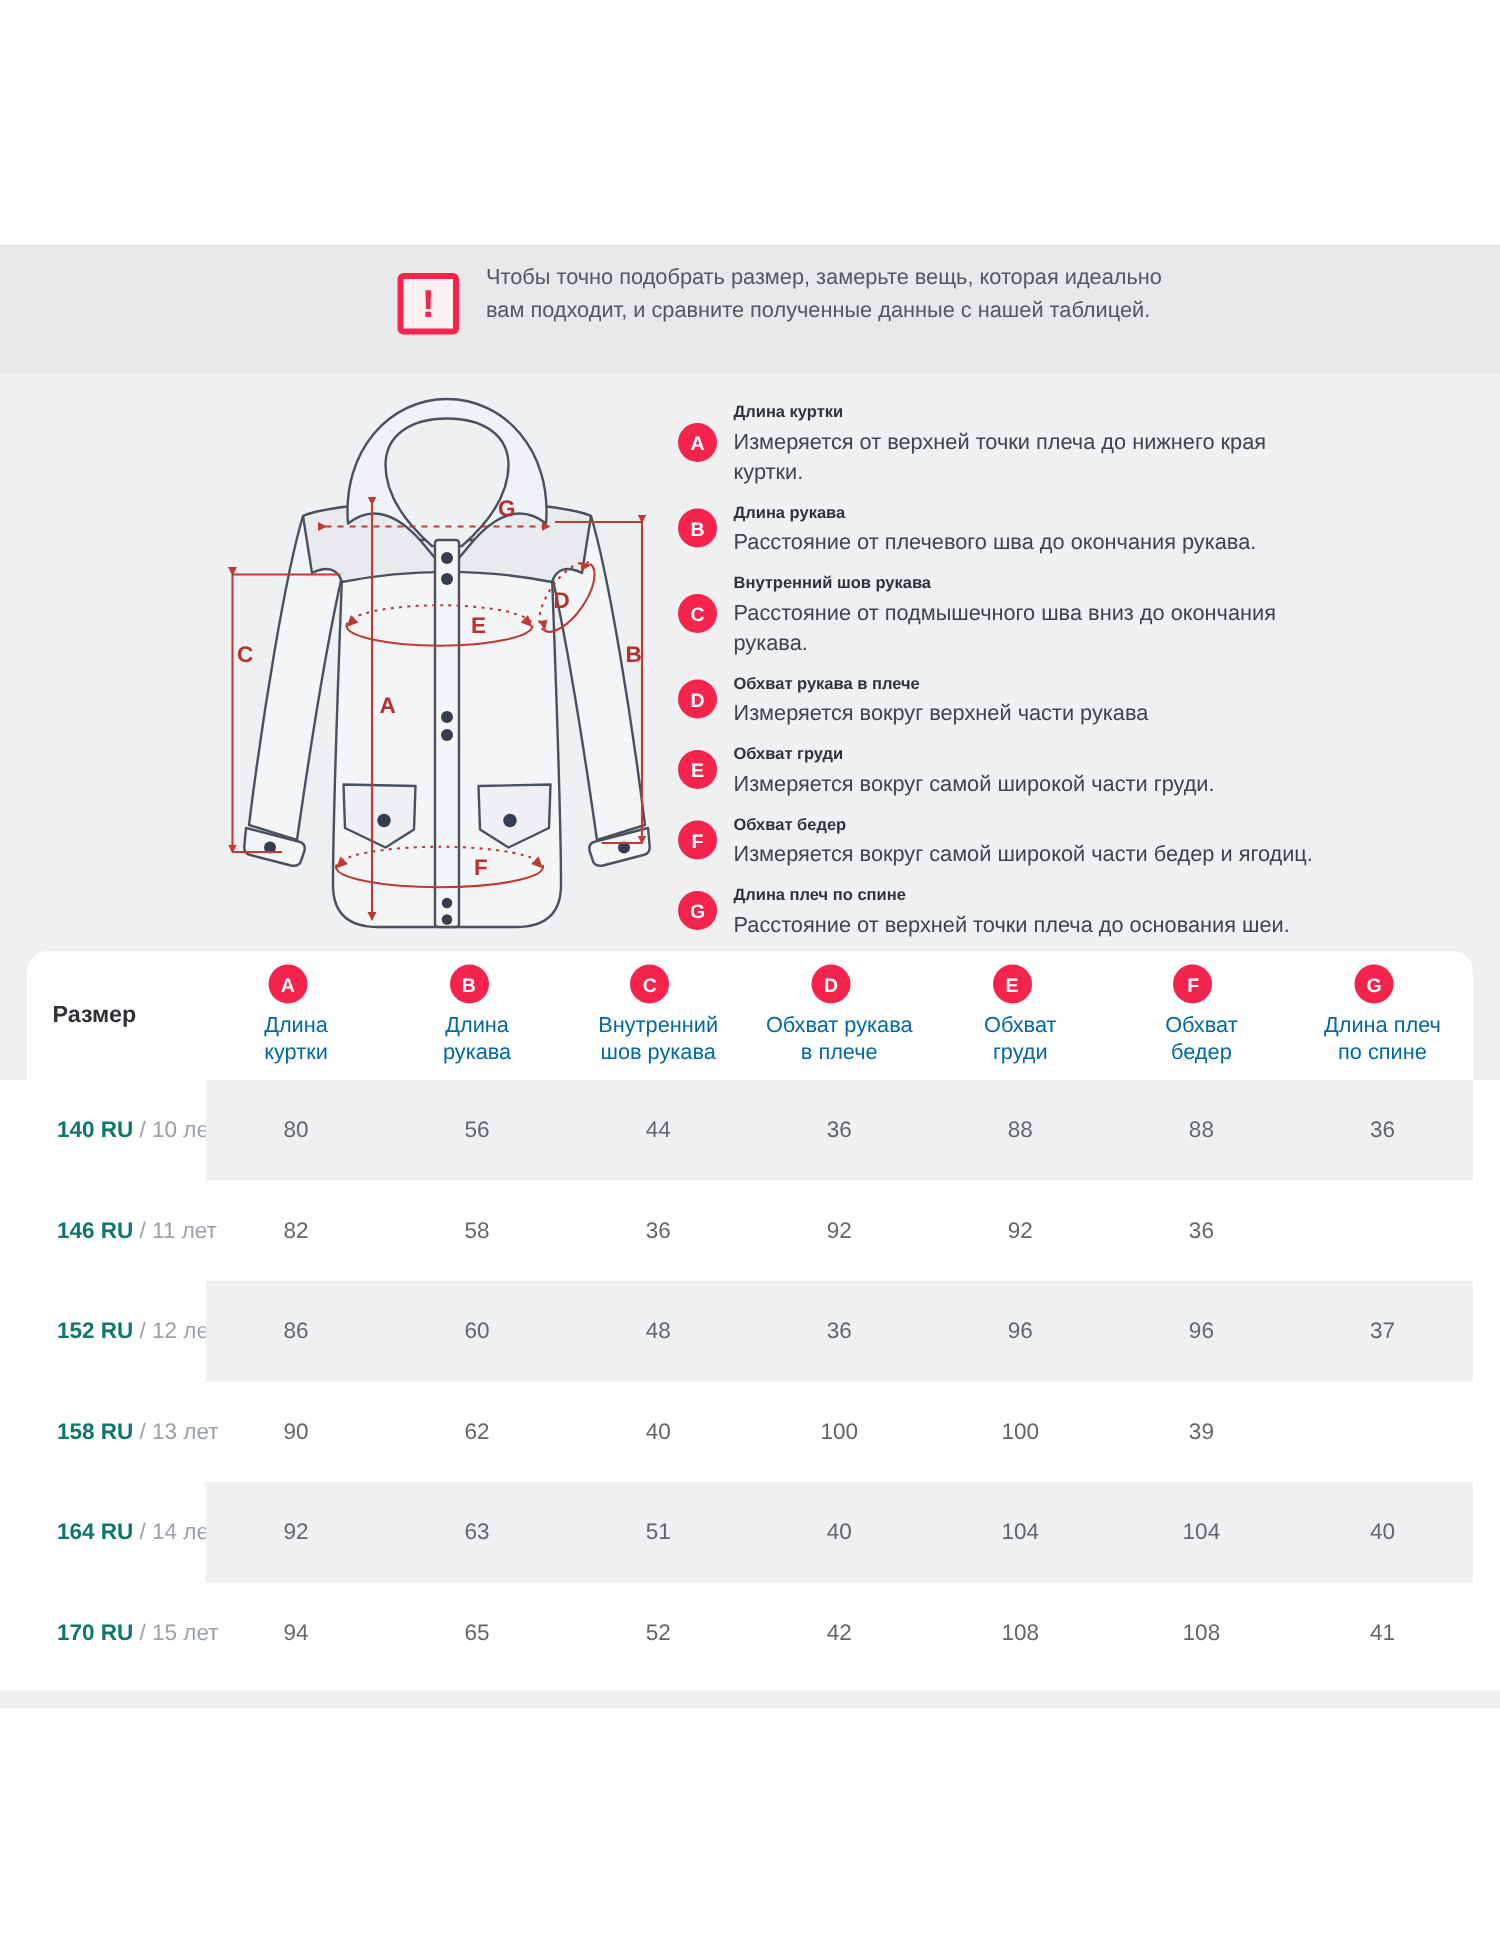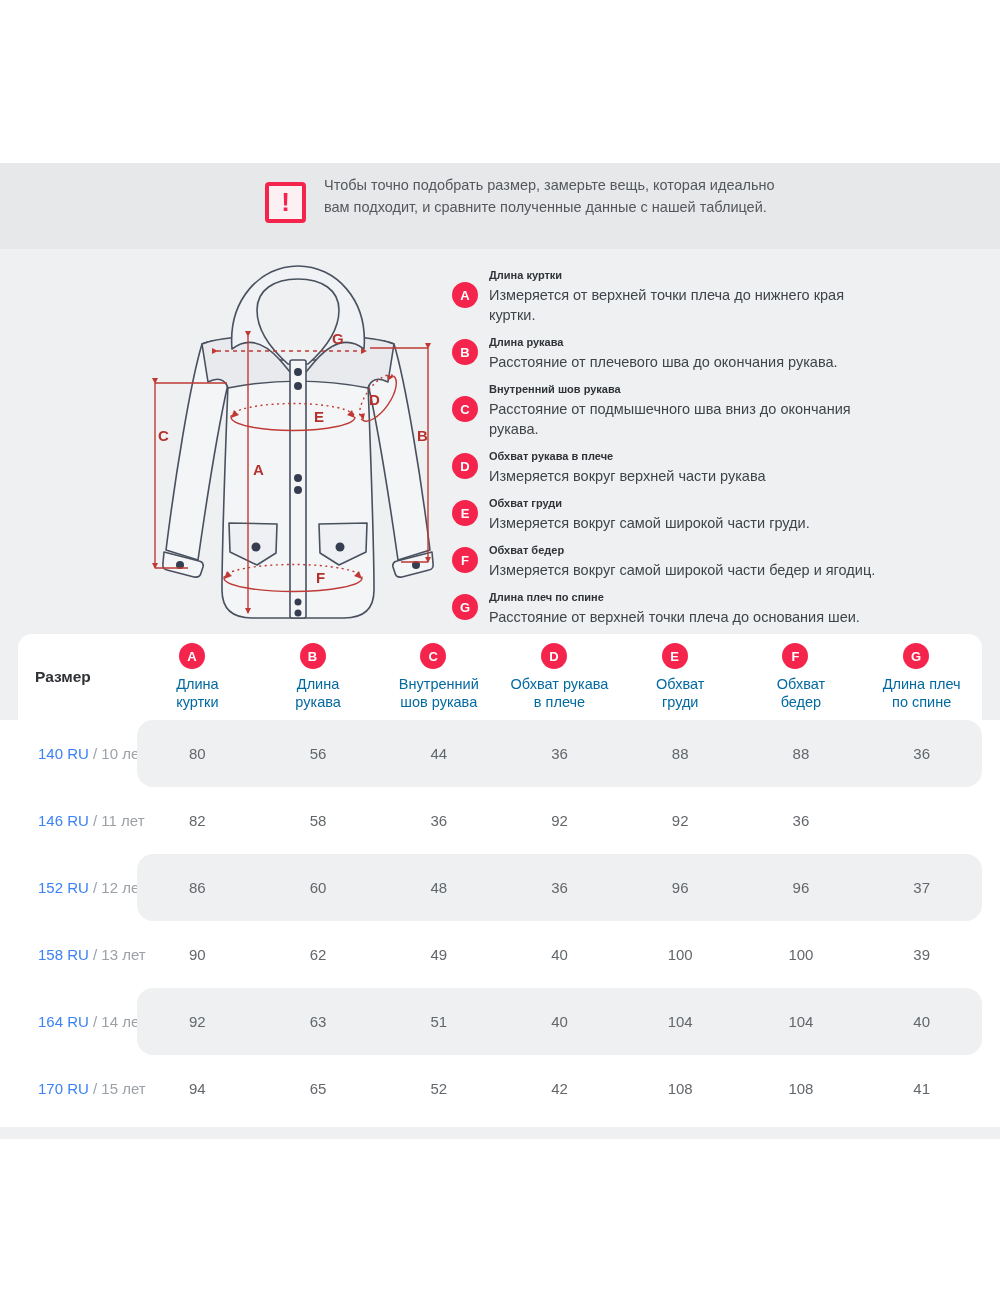--- a/index.html
+++ b/index.html
@@ -44,24 +44,24 @@
   .t-size-h {
     width:119px; flex:0 0 auto; display:flex; align-items:center; padding-left:17px;
     font-size:15.5px; font-weight:bold; color:#2e3236;
   }
   .t-cols { flex:1; display:grid; grid-template-columns:repeat(7,1fr); }
   .t-col { display:flex; flex-direction:column; align-items:center; justify-content:center; gap:6px; }
   .t-col-label { font-size:14.5px; color:#0369a1; text-align:center; line-height:18px; }
 
   .t-row { display:flex; height:67px; }
   .t-size-c { width:119px; flex:0 0 auto; display:flex; align-items:center; padding-left:20px; font-size:15px; white-space:pre; }
-  .t-size-c .sz { font-weight:normal; color:#3b82f6; }
+  .t-size-c .sz { font-weight:bold; color:#0f766e; }
   .t-size-c .age { color:#9ba1a7; }
   .t-vals { flex:1; display:grid; grid-template-columns:repeat(7,1fr); }
-  .t-row.striped .t-vals { background:#eef0f1;border-radius:16px; }
+  .t-row.striped .t-vals { background:#eef0f1; }
   .t-val { display:flex; align-items:center; justify-content:center; font-size:15px; color:#63676b; }
 
   .bottom-strip { position:absolute; left:0; top:1127px; width:1000px; height:12px; background:#eef0f1; }
 
   text.dim-label { font-weight:bold; font-size:15px; fill:#b5312d; font-family:"Liberation Sans",sans-serif; }
 </style>
 </head>
 <body>
 
 <div class="notice-band">
@@ -292,21 +292,20 @@
       <div class="t-val">96</div>
       <div class="t-val">37</div>
     </div>
   </div>
 
   <div class="t-row">
     <div class="t-size-c"><span class="sz">158 RU</span><span class="age"> / 13 лет</span></div>
     <div class="t-vals">
       <div class="t-val">90</div>
       <div class="t-val">62</div>
-      <div class="t-val">49</div>
       <div class="t-val">40</div>
       <div class="t-val">100</div>
       <div class="t-val">100</div>
       <div class="t-val">39</div>
     </div>
   </div>
 
   <div class="t-row striped">
     <div class="t-size-c"><span class="sz">164 RU</span><span class="age"> / 14 лет</span></div>
     <div class="t-vals">

